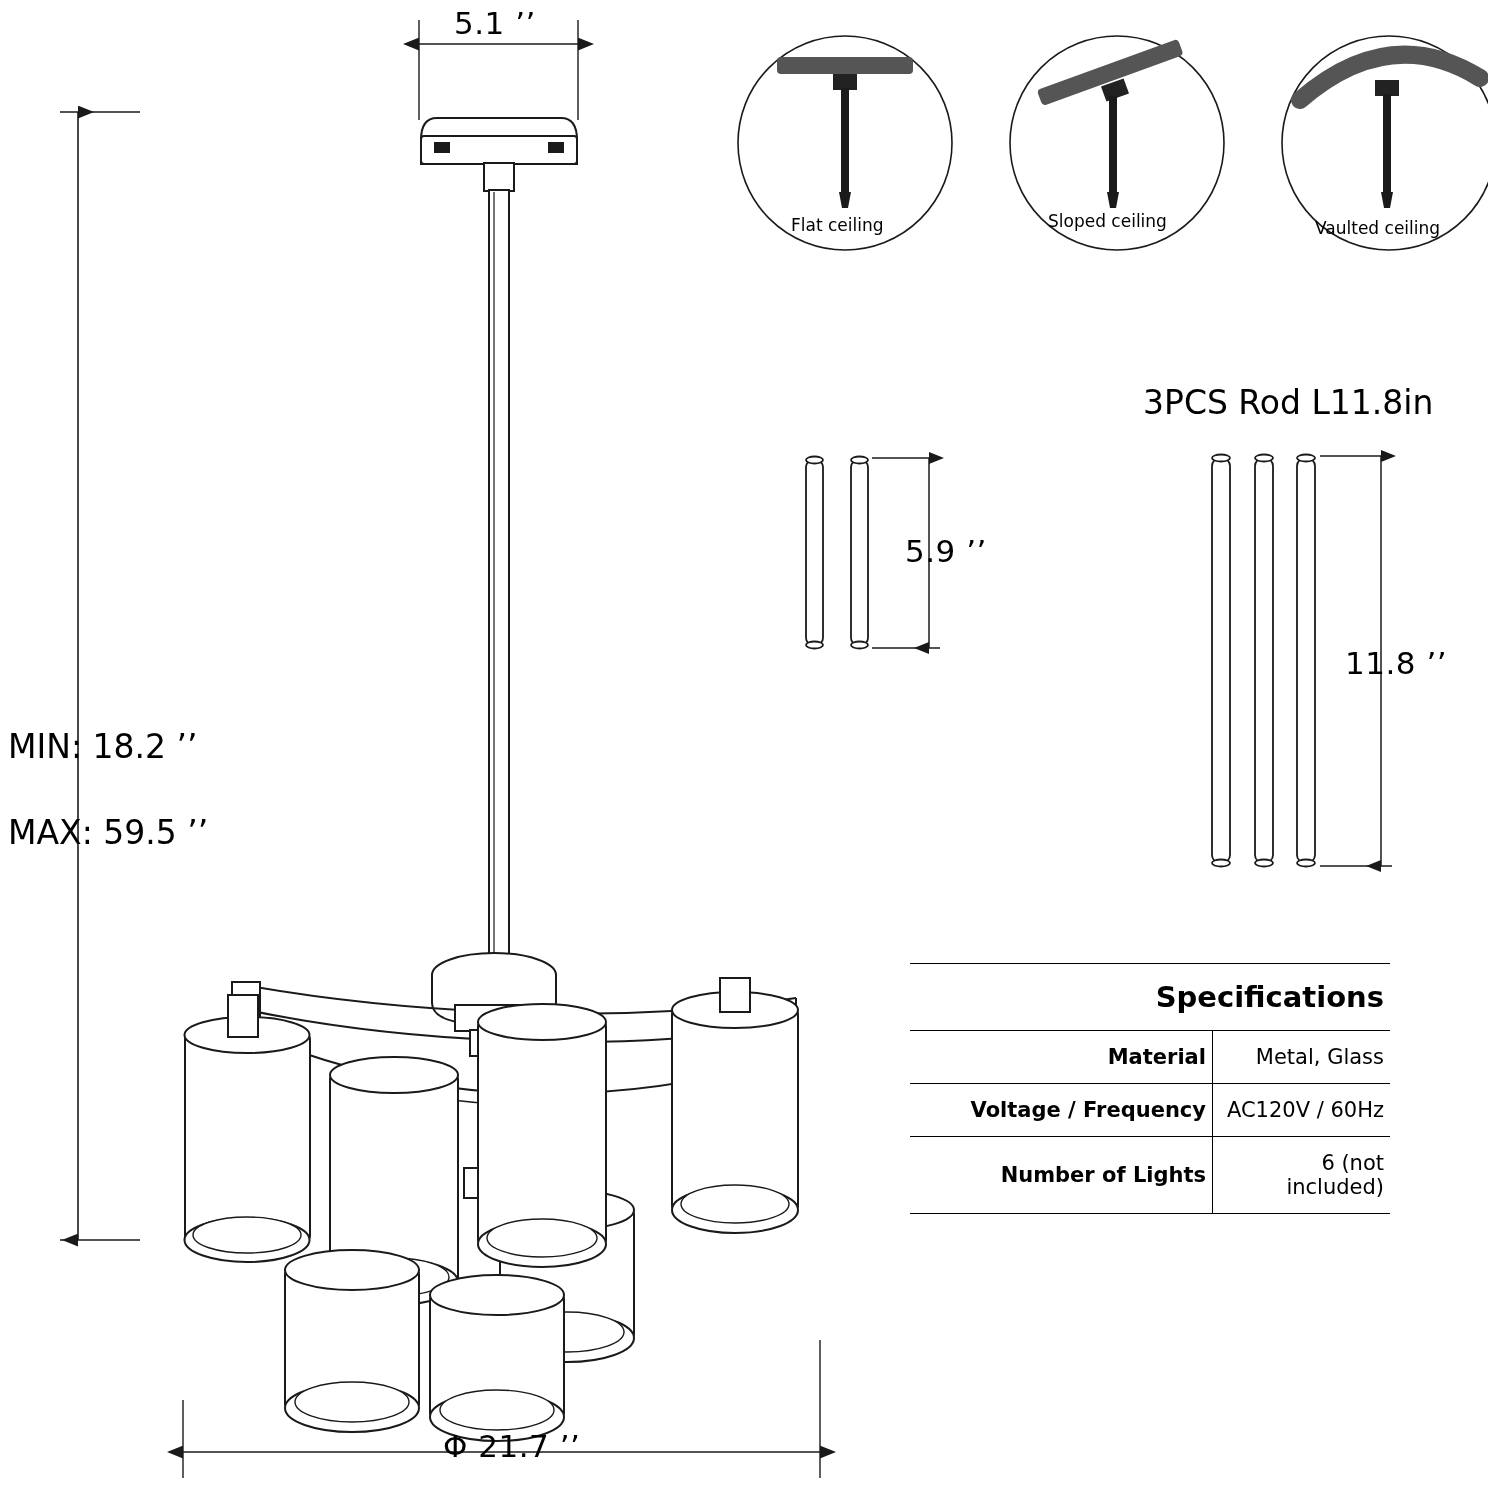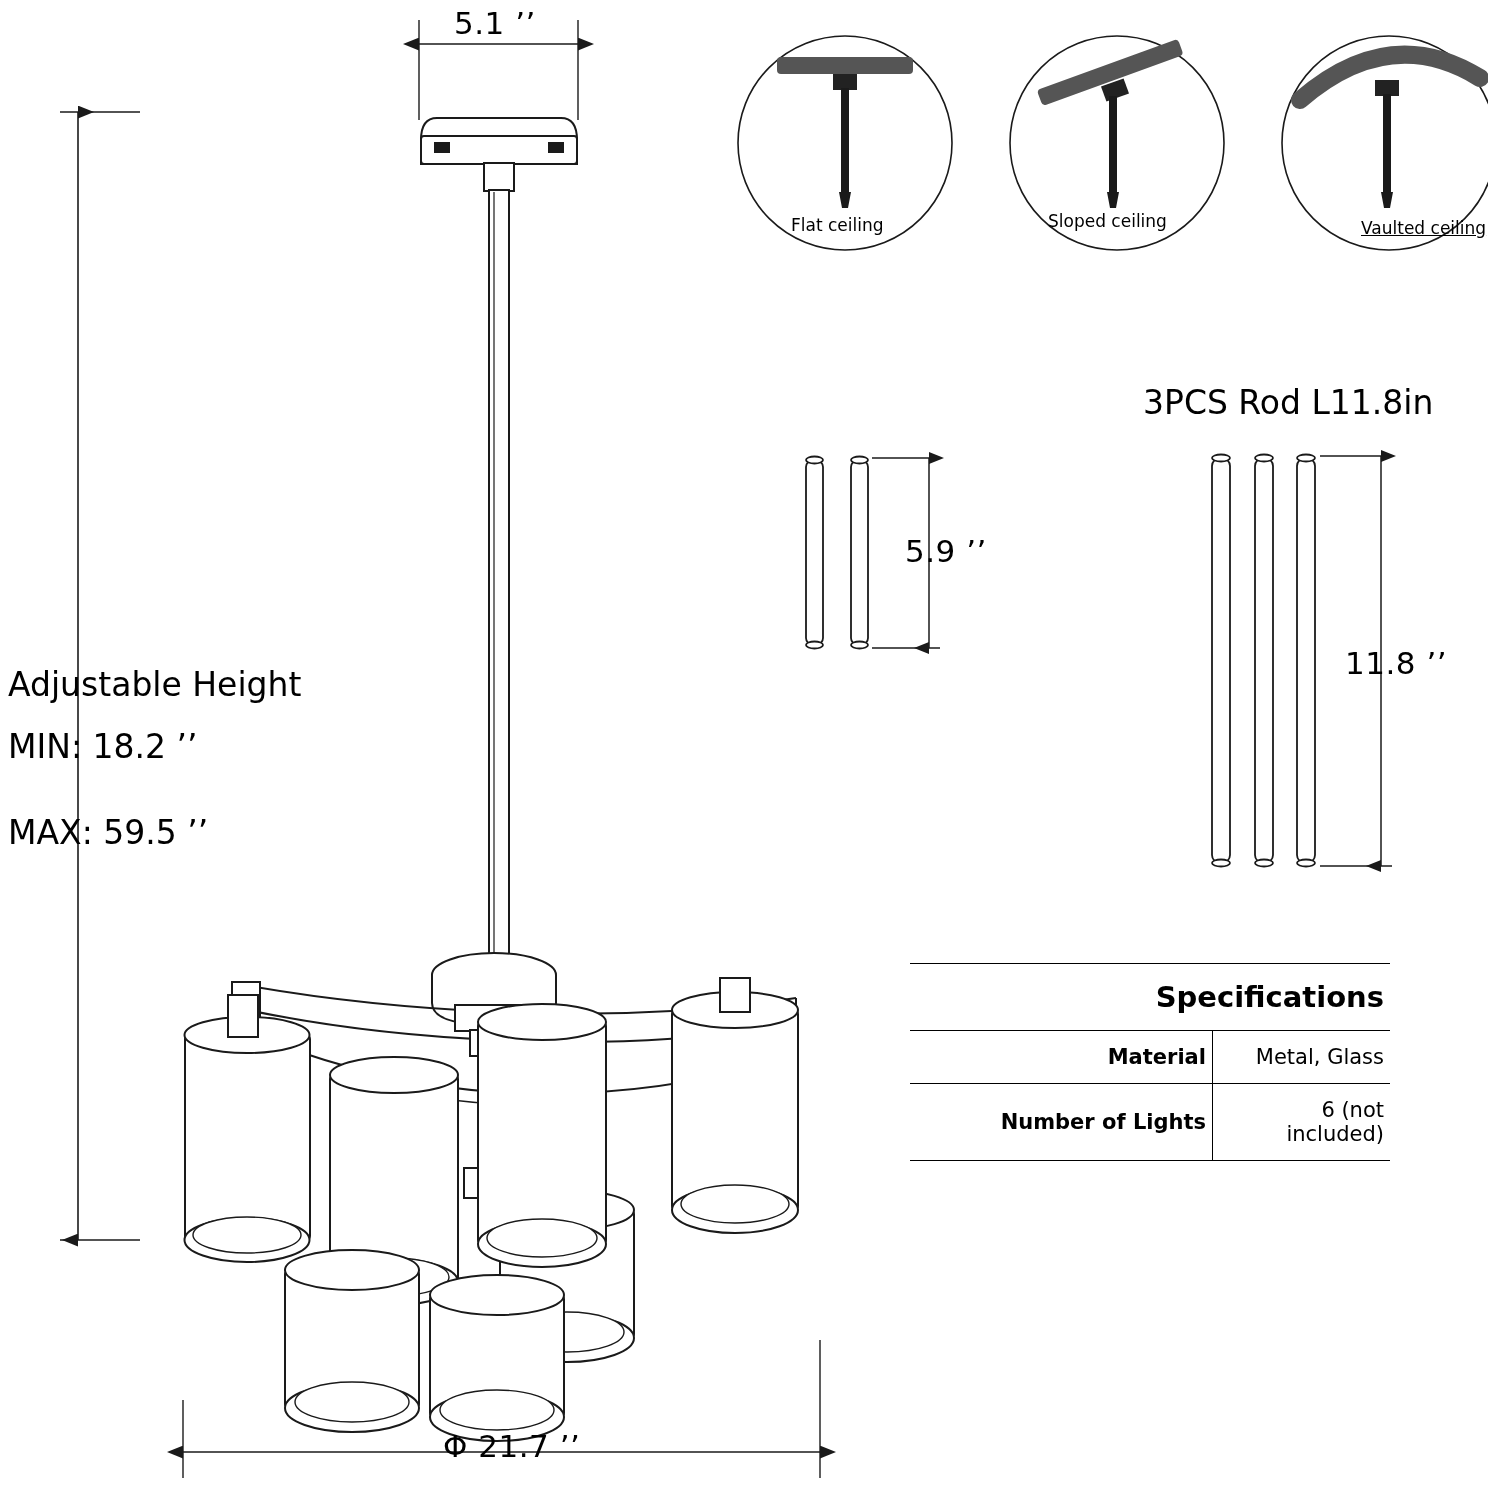--- a/index.html
+++ b/index.html
@@ -250,42 +250,45 @@
       <line x1="1320" y1="456" x2="1392" y2="456" stroke-width="1.3"></line>
       <line x1="1320" y1="866" x2="1392" y2="866" stroke-width="1.3"></line>
       <line x1="1381" y1="456" x2="1381" y2="866" stroke-width="1.5" marker-start="url(#arrU)" marker-end="url(#arrD)"></line>
     </g>
   </svg>
 
   <div class="txt dim-label" style="left:454px; top:5px;">5.1 ’’</div>
 
   <div class="txt dim-label" style="left:443px; top:1428px;">Φ 21.7 ’’</div>
 
-  <div class="txt adj-title" style="left:8px; top:665px;">Adjustable Height</div>
   <div class="txt adj-line" style="left:8px; top:727px;">MIN:  18.2 ’’</div>
   <div class="txt adj-line" style="left:8px; top:785px;margin-top:28px;">MAX: 59.5 ’’</div>
 
   <div class="txt ceiling-label" style="left:791px; top:215px;">Flat ceiling</div>
   <div class="txt ceiling-label" style="left:1048px; top:211px;">Sloped ceiling</div>
-  <div class="txt ceiling-label" style="left:1361px; top:218px;text-decoration:underline;">Vaulted ceiling</div>
+  <div class="txt ceiling-label" style="left:1315px; top:218px;">Vaulted ceiling</div>
 
   <div class="txt dim-label" style="left:905px; top:533px;">5.9 ’’</div>
 
   <div class="txt rod-title" style="left:1143px; top:383px;">3PCS Rod L11.8in</div>
   <div class="txt dim-label" style="left:1345px; top:645px;">11.8 ’’</div>
 
   <table class="spec">
     <tbody>
       <tr class="title-row">
         <td colspan="2" class="spec-title">Specifications</td>
       </tr>
       <tr>
         <td class="k">Material</td>
         <td class="v">Metal, Glass</td>
       </tr>
       <tr>
+        <td class="k">Voltage / Frequency</td>
+        <td class="v">AC120V / 60Hz</td>
+      </tr>
+      <tr>
         <td class="k">Number of Lights</td>
         <td class="v">6 (not included)</td>
       </tr>
     </tbody>
   </table>
 
 </div>
 
 </body></html>

